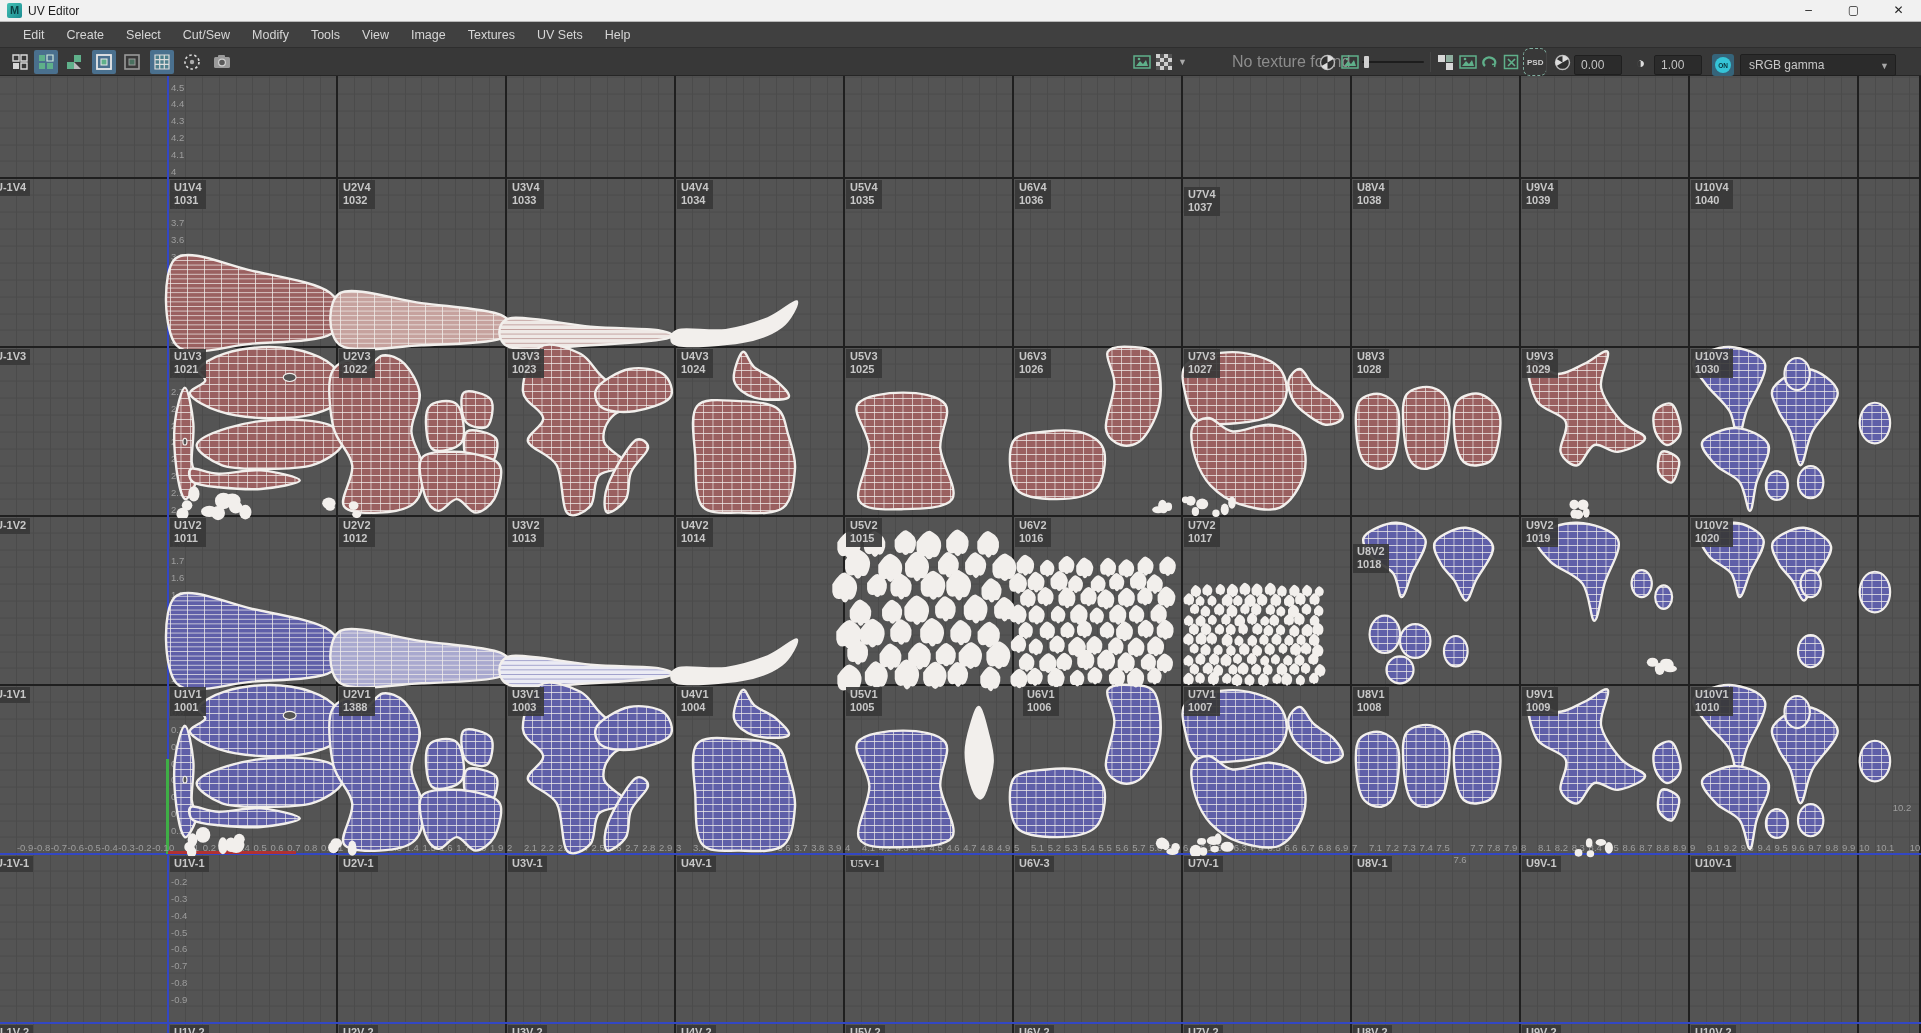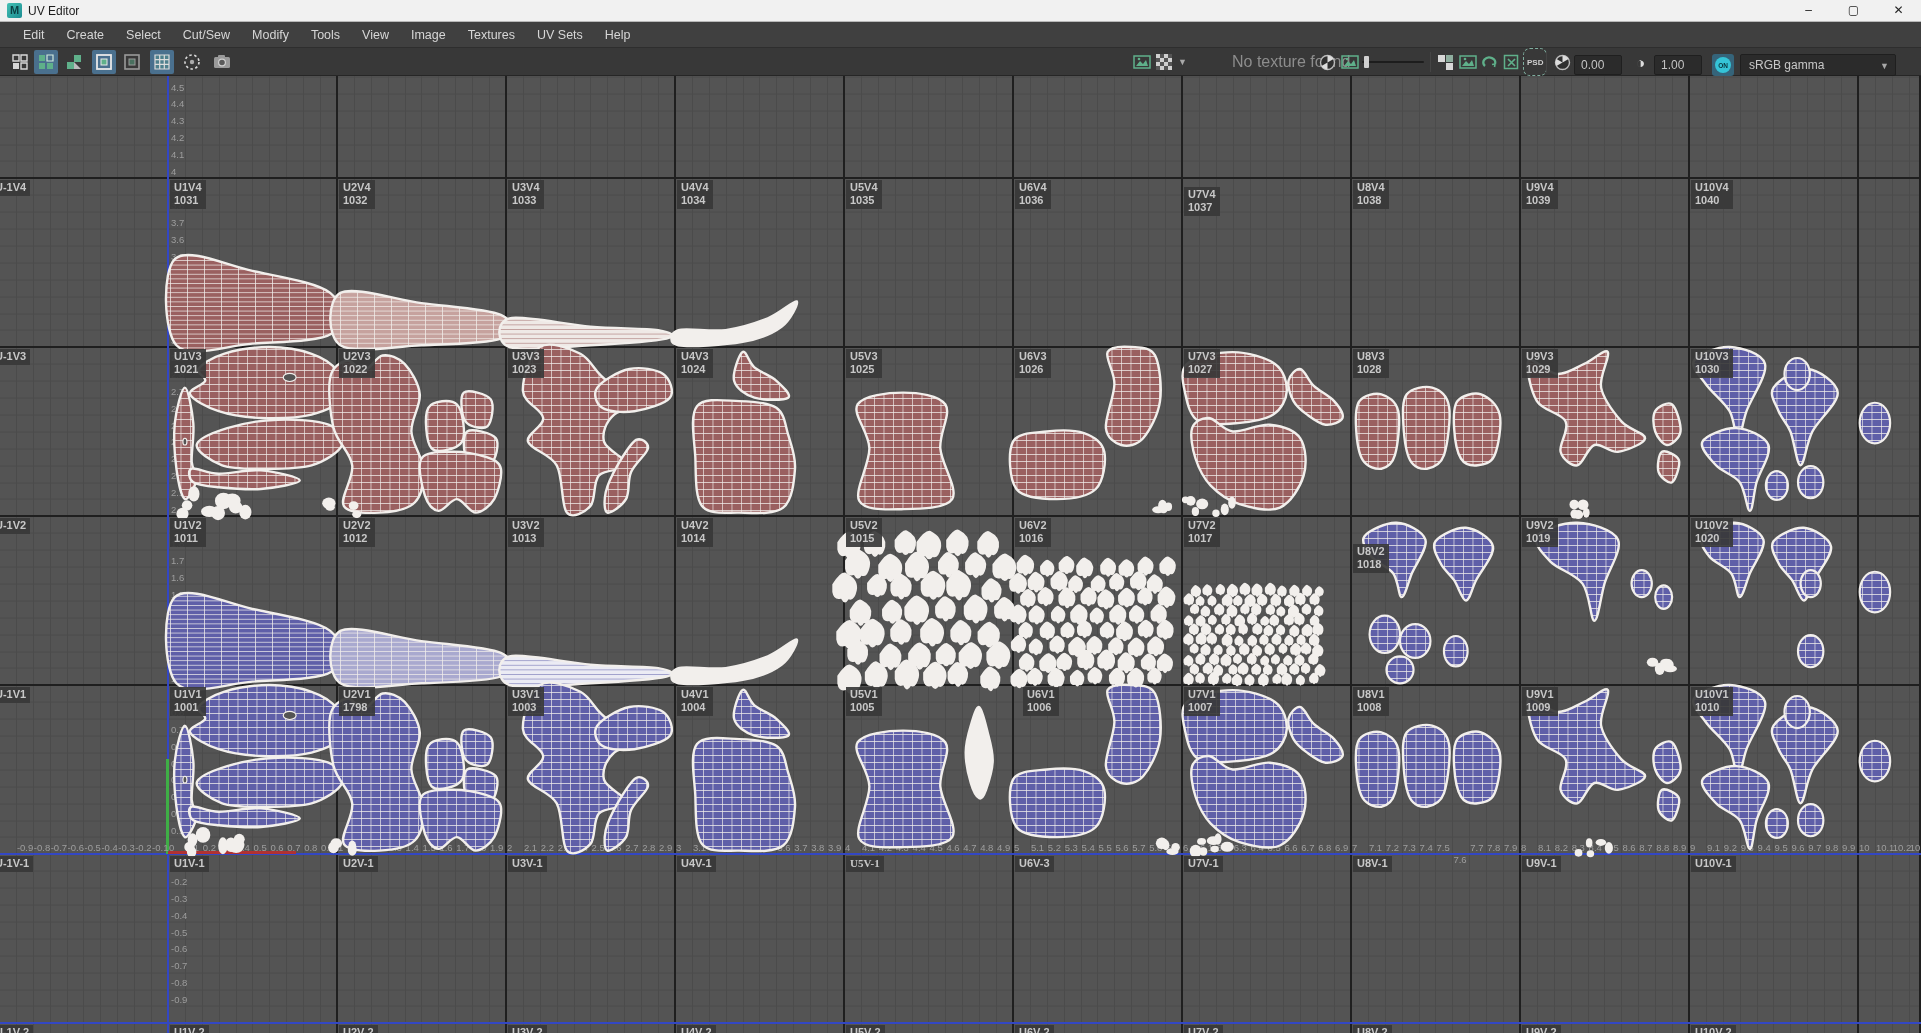--- a/index.html
+++ b/index.html
@@ -352,21 +352,21 @@
     <div class="tick" style="left: 1723.8px; top: 766px;">9.2</div>
     <div class="tick" style="left: 1740.7px; top: 766px;">9.3</div>
     <div class="tick" style="left: 1757.6px; top: 766px;">9.4</div>
     <div class="tick" style="left: 1774.5px; top: 766px;">9.5</div>
     <div class="tick" style="left: 1791.4px; top: 766px;">9.6</div>
     <div class="tick" style="left: 1808.3px; top: 766px;">9.7</div>
     <div class="tick" style="left: 1825.2px; top: 766px;">9.8</div>
     <div class="tick" style="left: 1842.1px; top: 766px;">9.9</div>
     <div class="tick" style="left: 1859px; top: 766px;">10</div>
     <div class="tick" style="left: 1875.9px; top: 766px;">10.1</div>
-    <div class="tick" style="left: 1892.8px; top: 766px;">10.2</div>
+    <div class="tick" style="left: 1892.8px; top: 726px;">10.2</div>
     <div class="tick" style="left: 1909.7px; top: 766px;">10.3</div>
     <div class="tick" style="left: 171px; top: 918.1px;">-0.9</div>
     <div class="tick" style="left: 171px; top: 901.2px;">-0.8</div>
     <div class="tick" style="left: 171px; top: 884.3px;">-0.7</div>
     <div class="tick" style="left: 171px; top: 867.4px;">-0.6</div>
     <div class="tick" style="left: 171px; top: 850.5px;">-0.5</div>
     <div class="tick" style="left: 171px; top: 833.6px;">-0.4</div>
     <div class="tick" style="left: 171px; top: 816.7px;">-0.3</div>
     <div class="tick" style="left: 171px; top: 799.8px;">-0.2</div>
     <div class="tick" style="left: 171px; top: 782.9px;">-0.1</div>
@@ -954,21 +954,21 @@
     </div>
     <div class="tileLabel" style="left: -9px; top: 611px;">
       <div>U-1V1</div>
     </div>
     <div class="tileLabel" style="left: 170px; top: 611px;">
       <div>U1V1</div>
       <div>1001</div>
     </div>
     <div class="tileLabel" style="left: 339px; top: 611px;">
       <div>U2V1</div>
-      <div>1798</div>
+      <div>1388</div>
     </div>
     <div class="tileLabel" style="left: 508px; top: 611px;">
       <div>U3V1</div>
       <div>1003</div>
     </div>
     <div class="tileLabel" style="left: 677px; top: 611px;">
       <div>U4V1</div>
       <div>1004</div>
     </div>
     <div class="tileLabel" style="left: 846px; top: 611px;">

